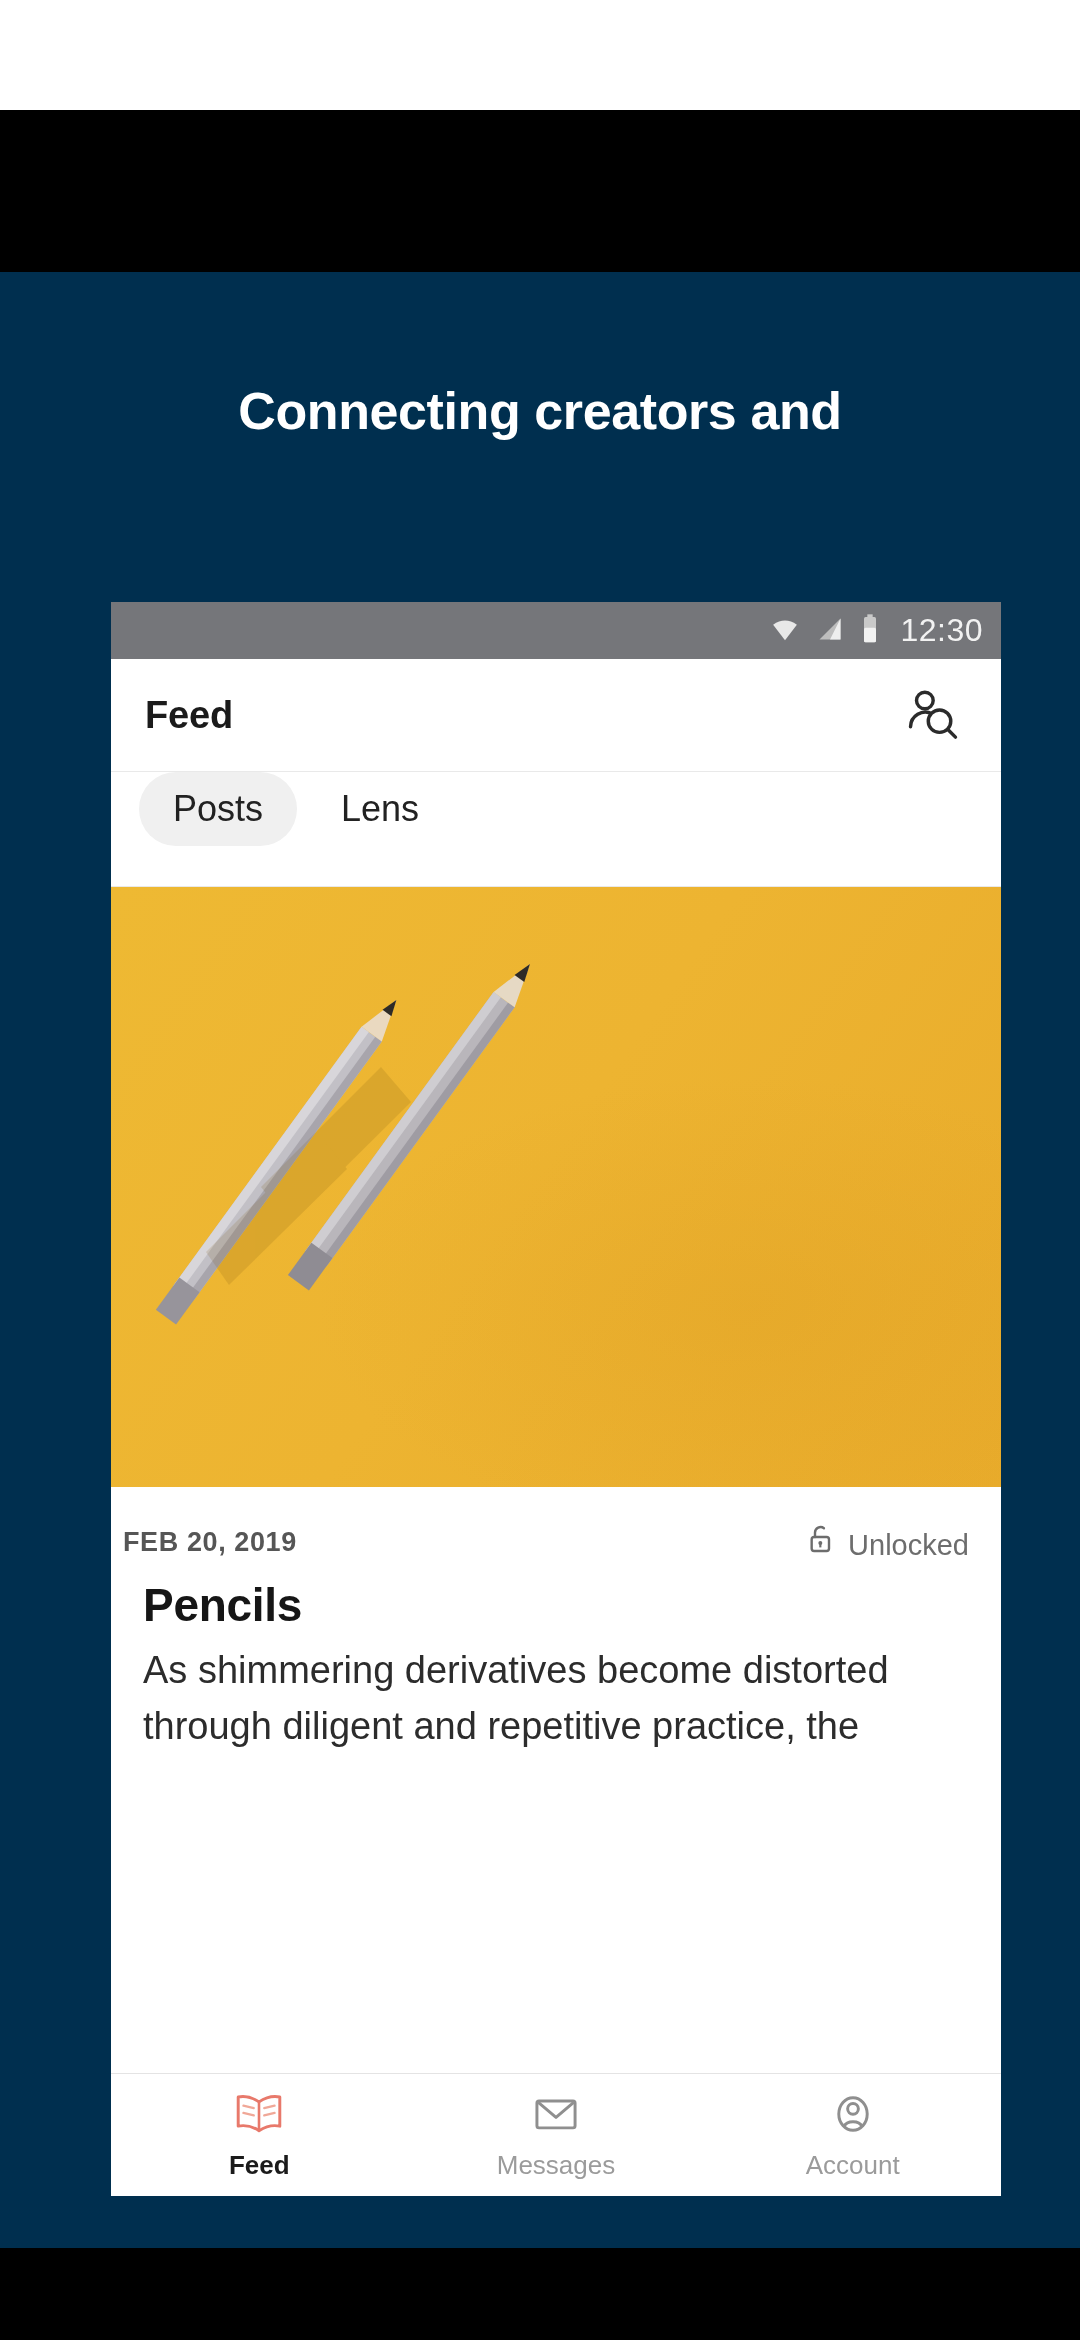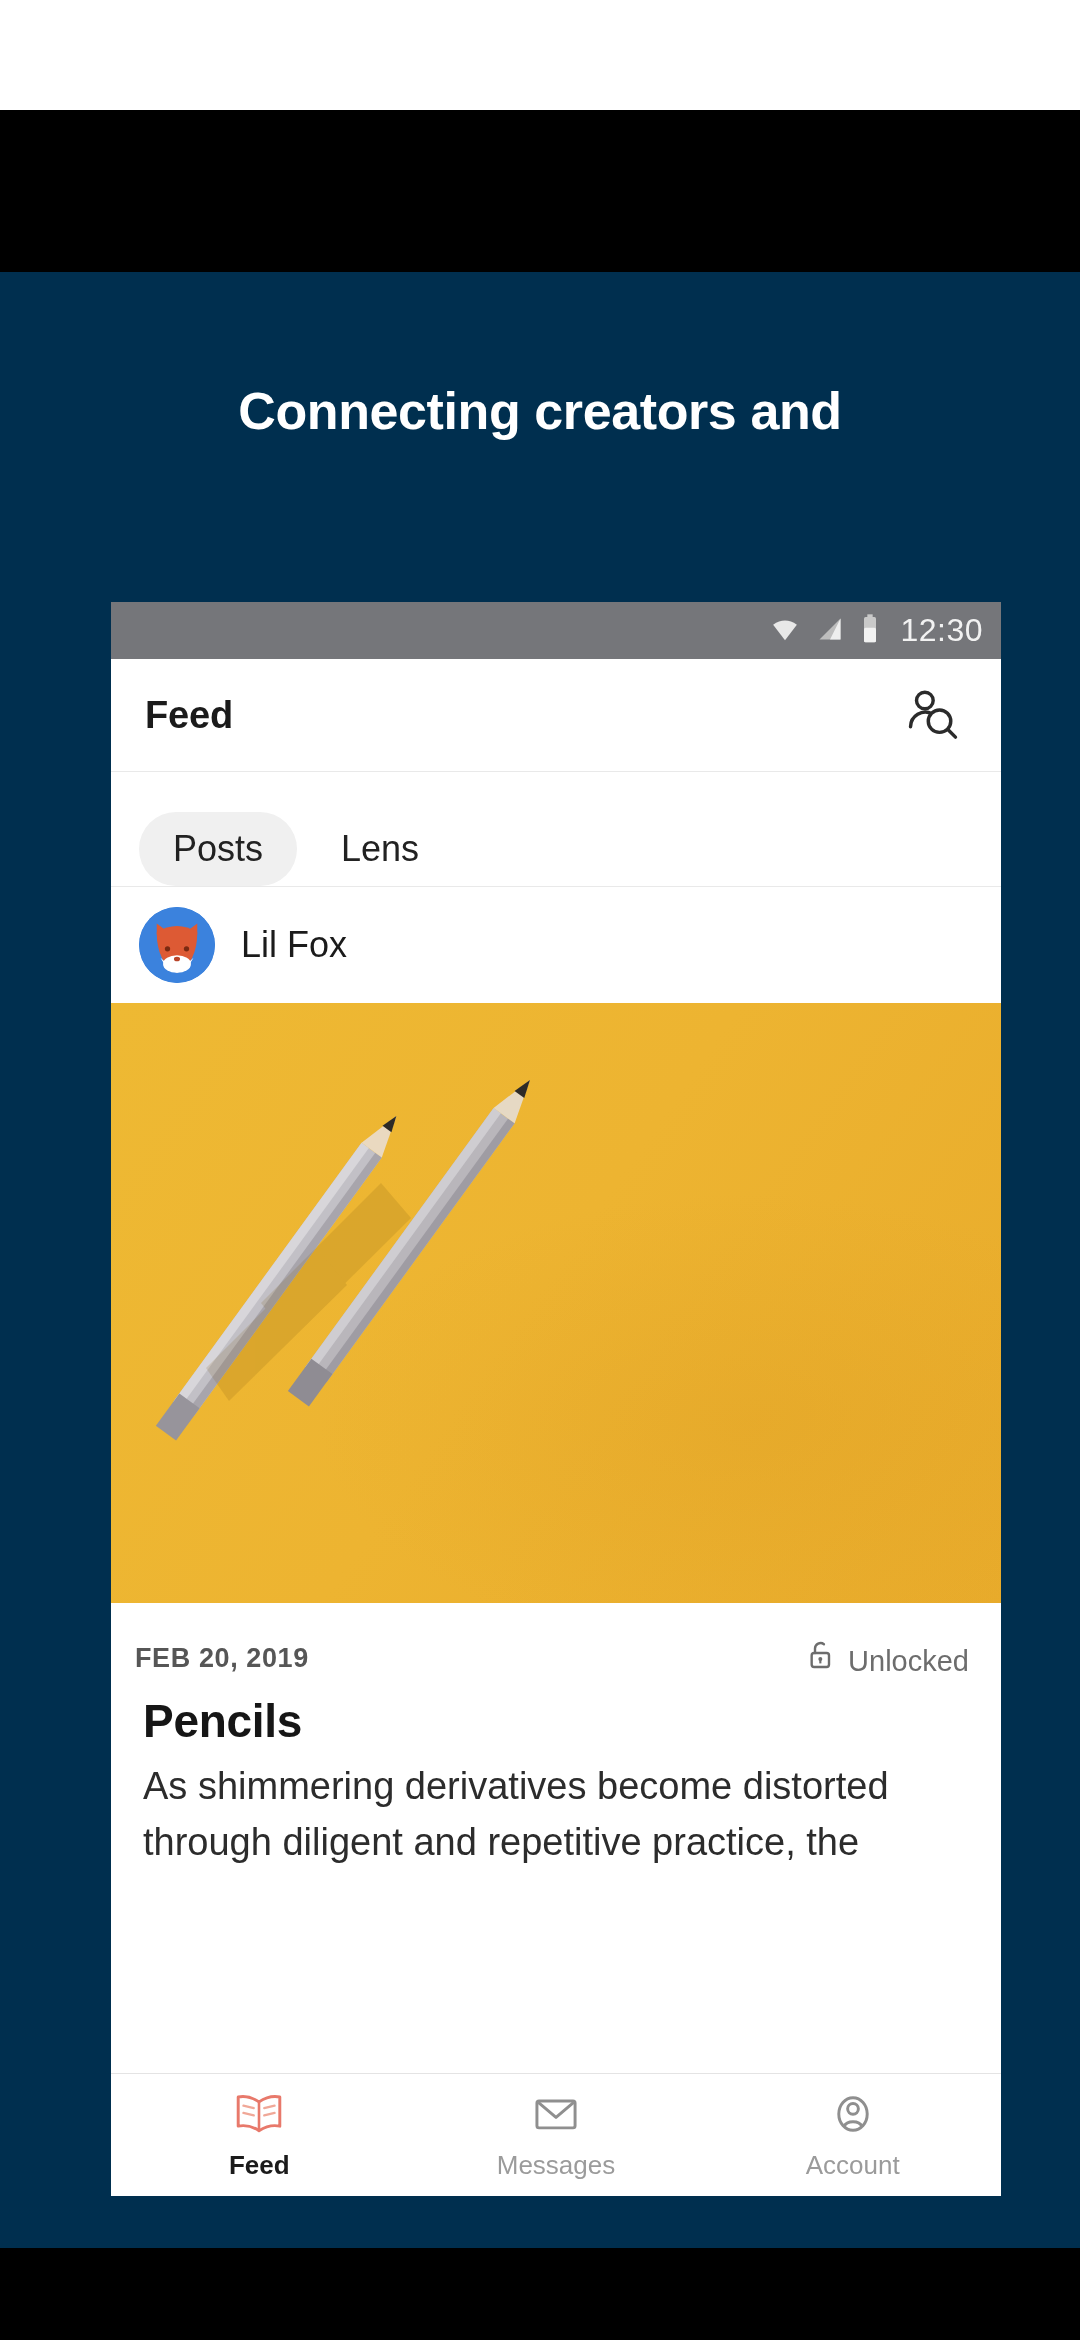--- a/index.html
+++ b/index.html
@@ -115,21 +115,21 @@
     align-items: center;
     justify-content: center;
   }
 
   
   .tabbar {
     height: 115px;
     background: #ffffff;
     border-bottom: 1px solid #e9e9e9;
     display: flex;
-    align-items: flex-end;
+    align-items: flex-start;
     padding-left: 28px;
     box-sizing: border-box;
   }
   .tab {
     font-size: 36px;
     color: #222222;
     padding: 16px 34px;
     border-radius: 46px;
     margin-right: 10px;
   }
@@ -172,21 +172,21 @@
     inset: 0;
     background:
       radial-gradient(ellipse 70% 55% at 72% 70%, rgba(215,150,30,0.22), rgba(215,150,30,0) 70%),
       linear-gradient(125deg, #eeb933 0%, #edb431 48%, #e8ab2b 100%);
   }
 
   
   .postmeta {
     display: flex;
     align-items: center;
-    padding: 36px 32px 0 24px;
+    padding: 36px 32px 0 12px;
   }
   .postdate {
     font-size: 27px;
     font-weight: bold;
     color: #565656;
     letter-spacing: 0.6px;
   }
   .meta-spacer { flex: 1; }
   .locktag {
     display: flex;
@@ -287,36 +287,20 @@
             <line x1="24.2" y1="24" x2="28.4" y2="28.2" stroke="#2b2b2b" stroke-width="1.9" stroke-linecap="round"></line>
           </svg>
         </div>
       </div>
 
       <div class="tabbar">
         <div class="tab active">Posts</div>
         <div class="tab">Lens</div>
       </div>
 
-      <div class="authorrow">
-        <div class="avatar">
-          <svg width="76" height="76" viewBox="0 0 60 60">
-            <circle cx="30" cy="30" r="30" fill="#3b82dd"></circle>
-            <path d="M14 22 L14 13 L22 19 Z" fill="#dd5a34"></path>
-            <path d="M46 22 L46 13 L38 19 Z" fill="#dd5a34"></path>
-            <path d="M14 20 Q14 44 30 52 Q46 44 46 20 Q38 15 30 15 Q22 15 14 20 Z" fill="#dd5a34"></path>
-            <path d="M17 40 Q30 54 43 40 Q38 50 30 52 Q22 50 17 40 Z" fill="#ffffff"></path>
-            <ellipse cx="30" cy="45" rx="11" ry="7" fill="#ffffff"></ellipse>
-            <circle cx="22.5" cy="33" r="2.1" fill="#7a2a12"></circle>
-            <circle cx="37.5" cy="33" r="2.1" fill="#7a2a12"></circle>
-            <ellipse cx="30" cy="41" rx="2.4" ry="1.8" fill="#b94428"></ellipse>
-          </svg>
-        </div>
-        <div class="author-name">Lil Fox</div>
-      </div>
 
       <div class="hero">
         <div class="hero-grad"></div>
         <svg width="890" height="600" viewBox="0 0 890 600" style="position:absolute;inset:0;">
           <g transform="rotate(36 250 330)">
             <rect x="225" y="70" width="26" height="320" fill="#b9b6bb"></rect>
             <rect x="225" y="70" width="9" height="320" fill="#cfcdd1"></rect>
             <rect x="243" y="70" width="8" height="320" fill="#9f9ca3"></rect>
             <path d="M225 70 L238 26 L251 70 Z" fill="#e6d9c4"></path>
             <path d="M232 44 L238 26 L244 44 Z" fill="#2e2b27"></path>

